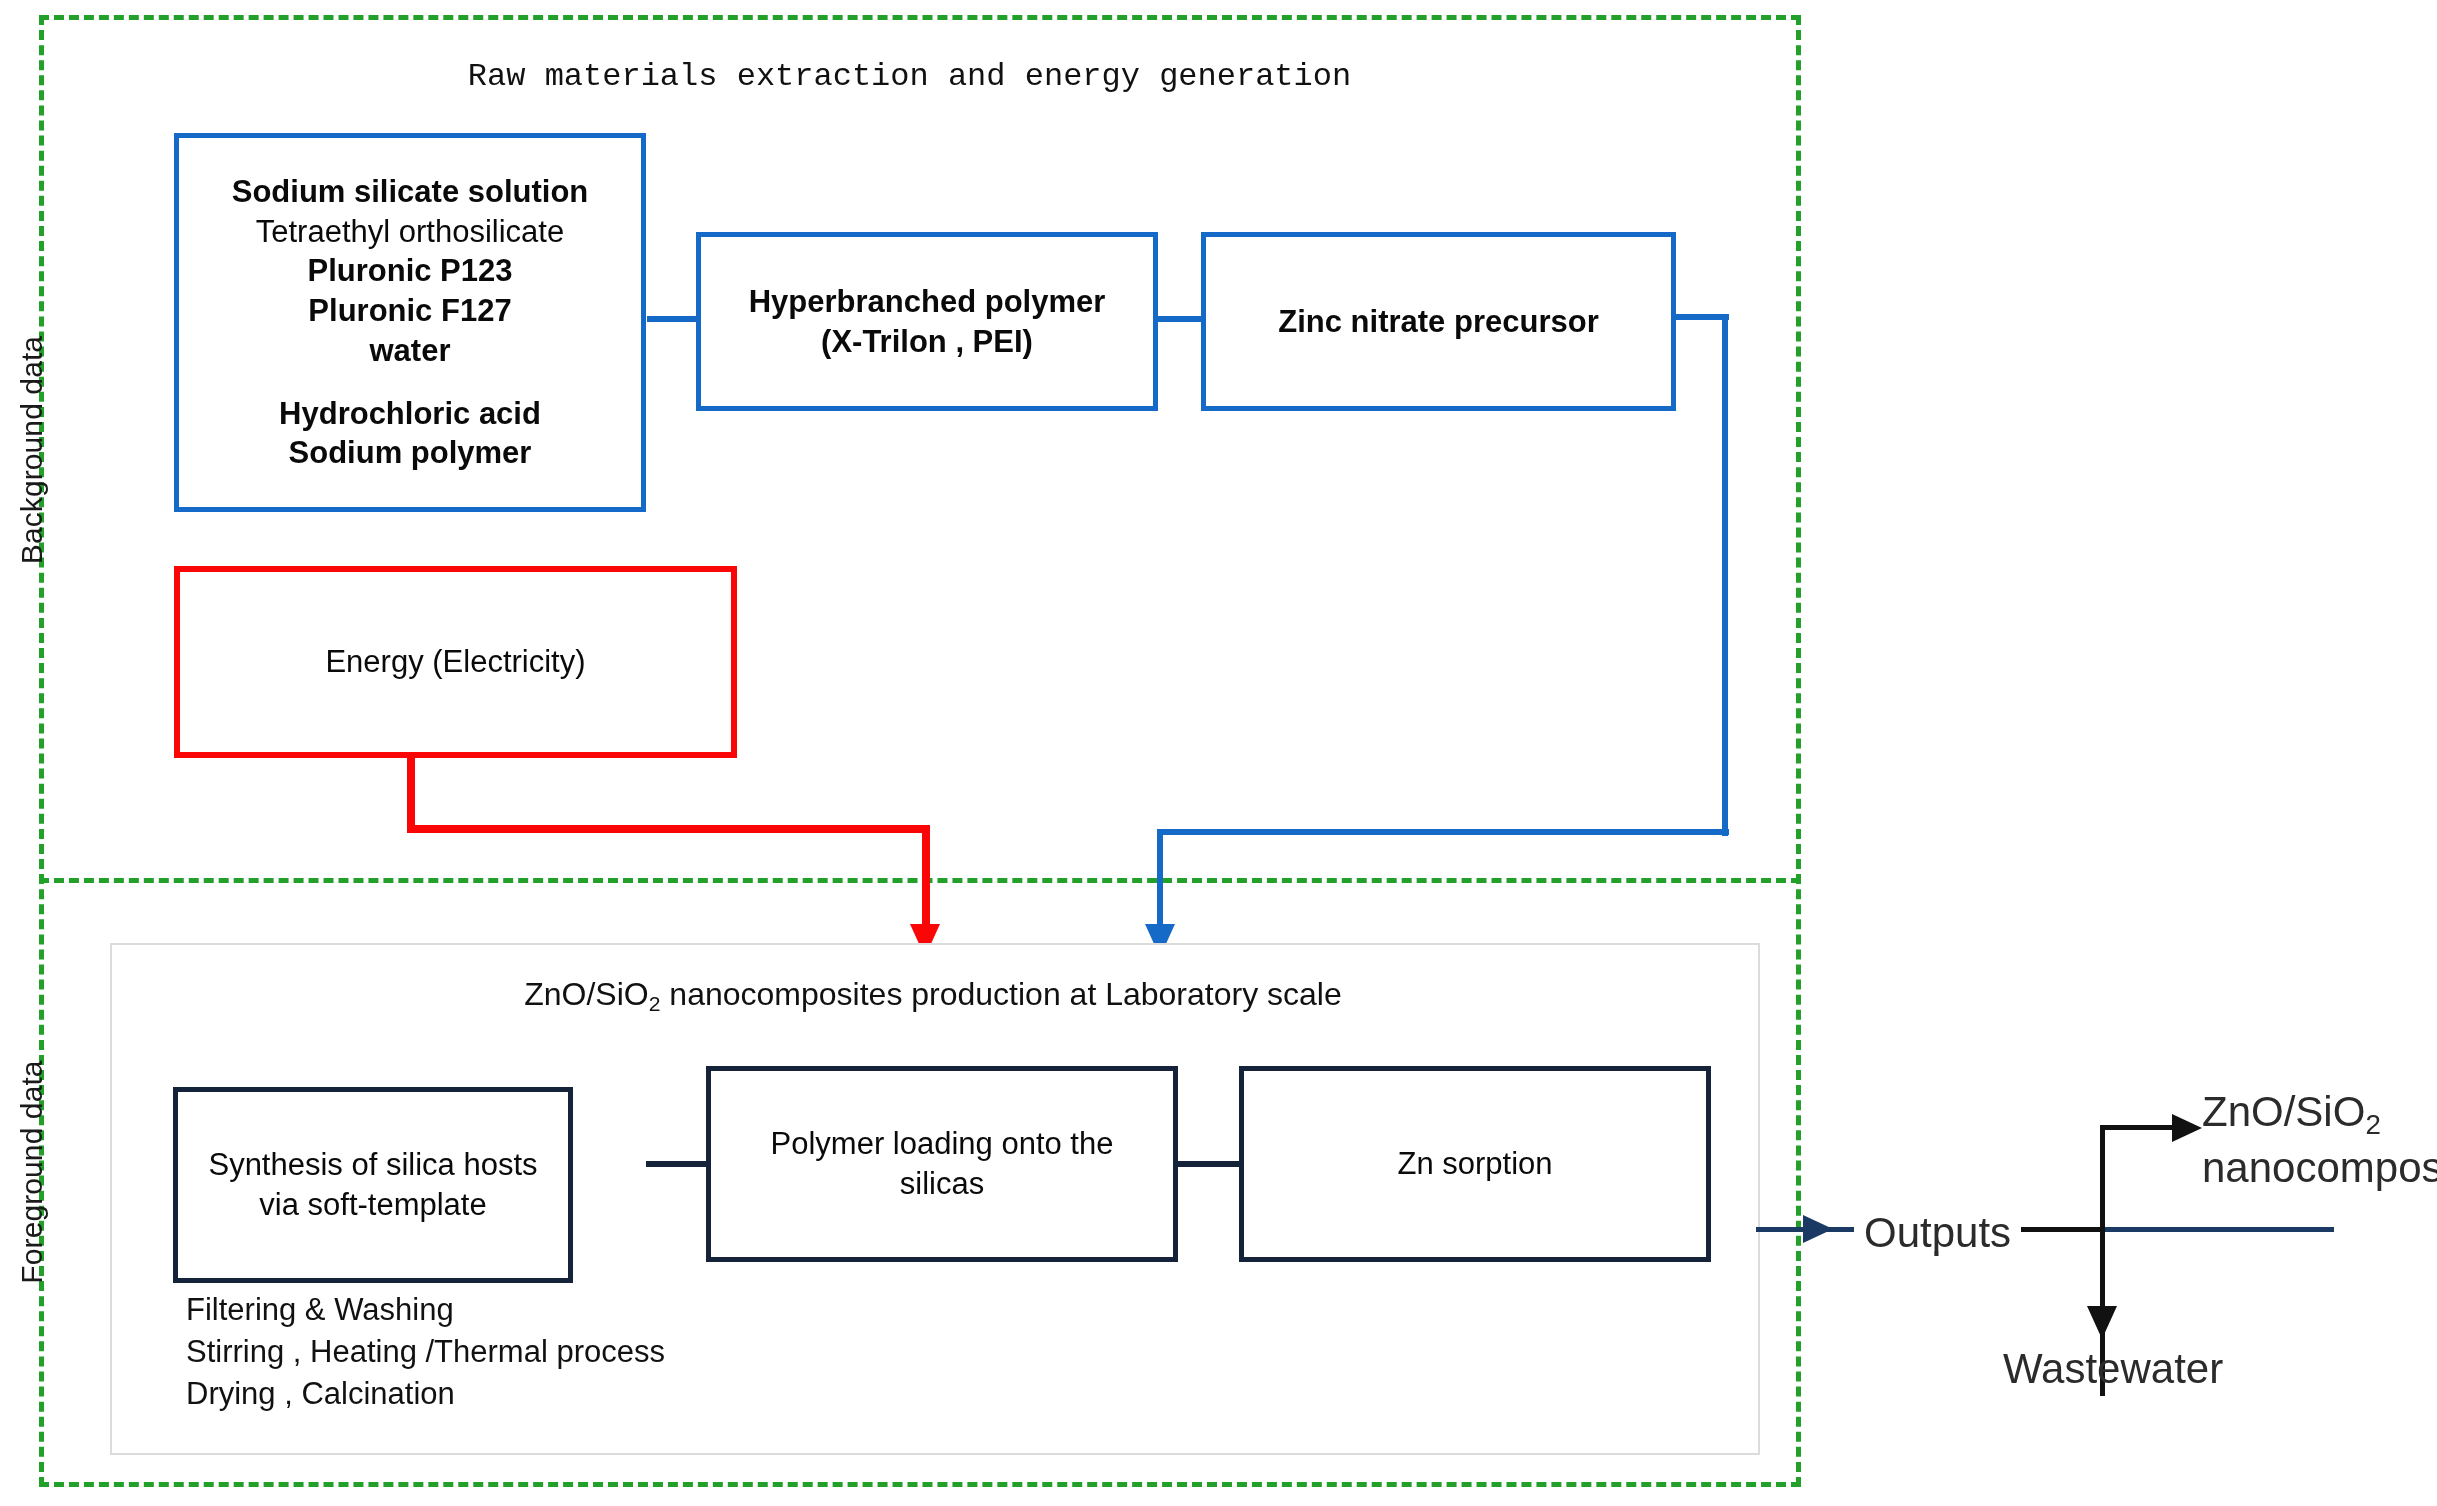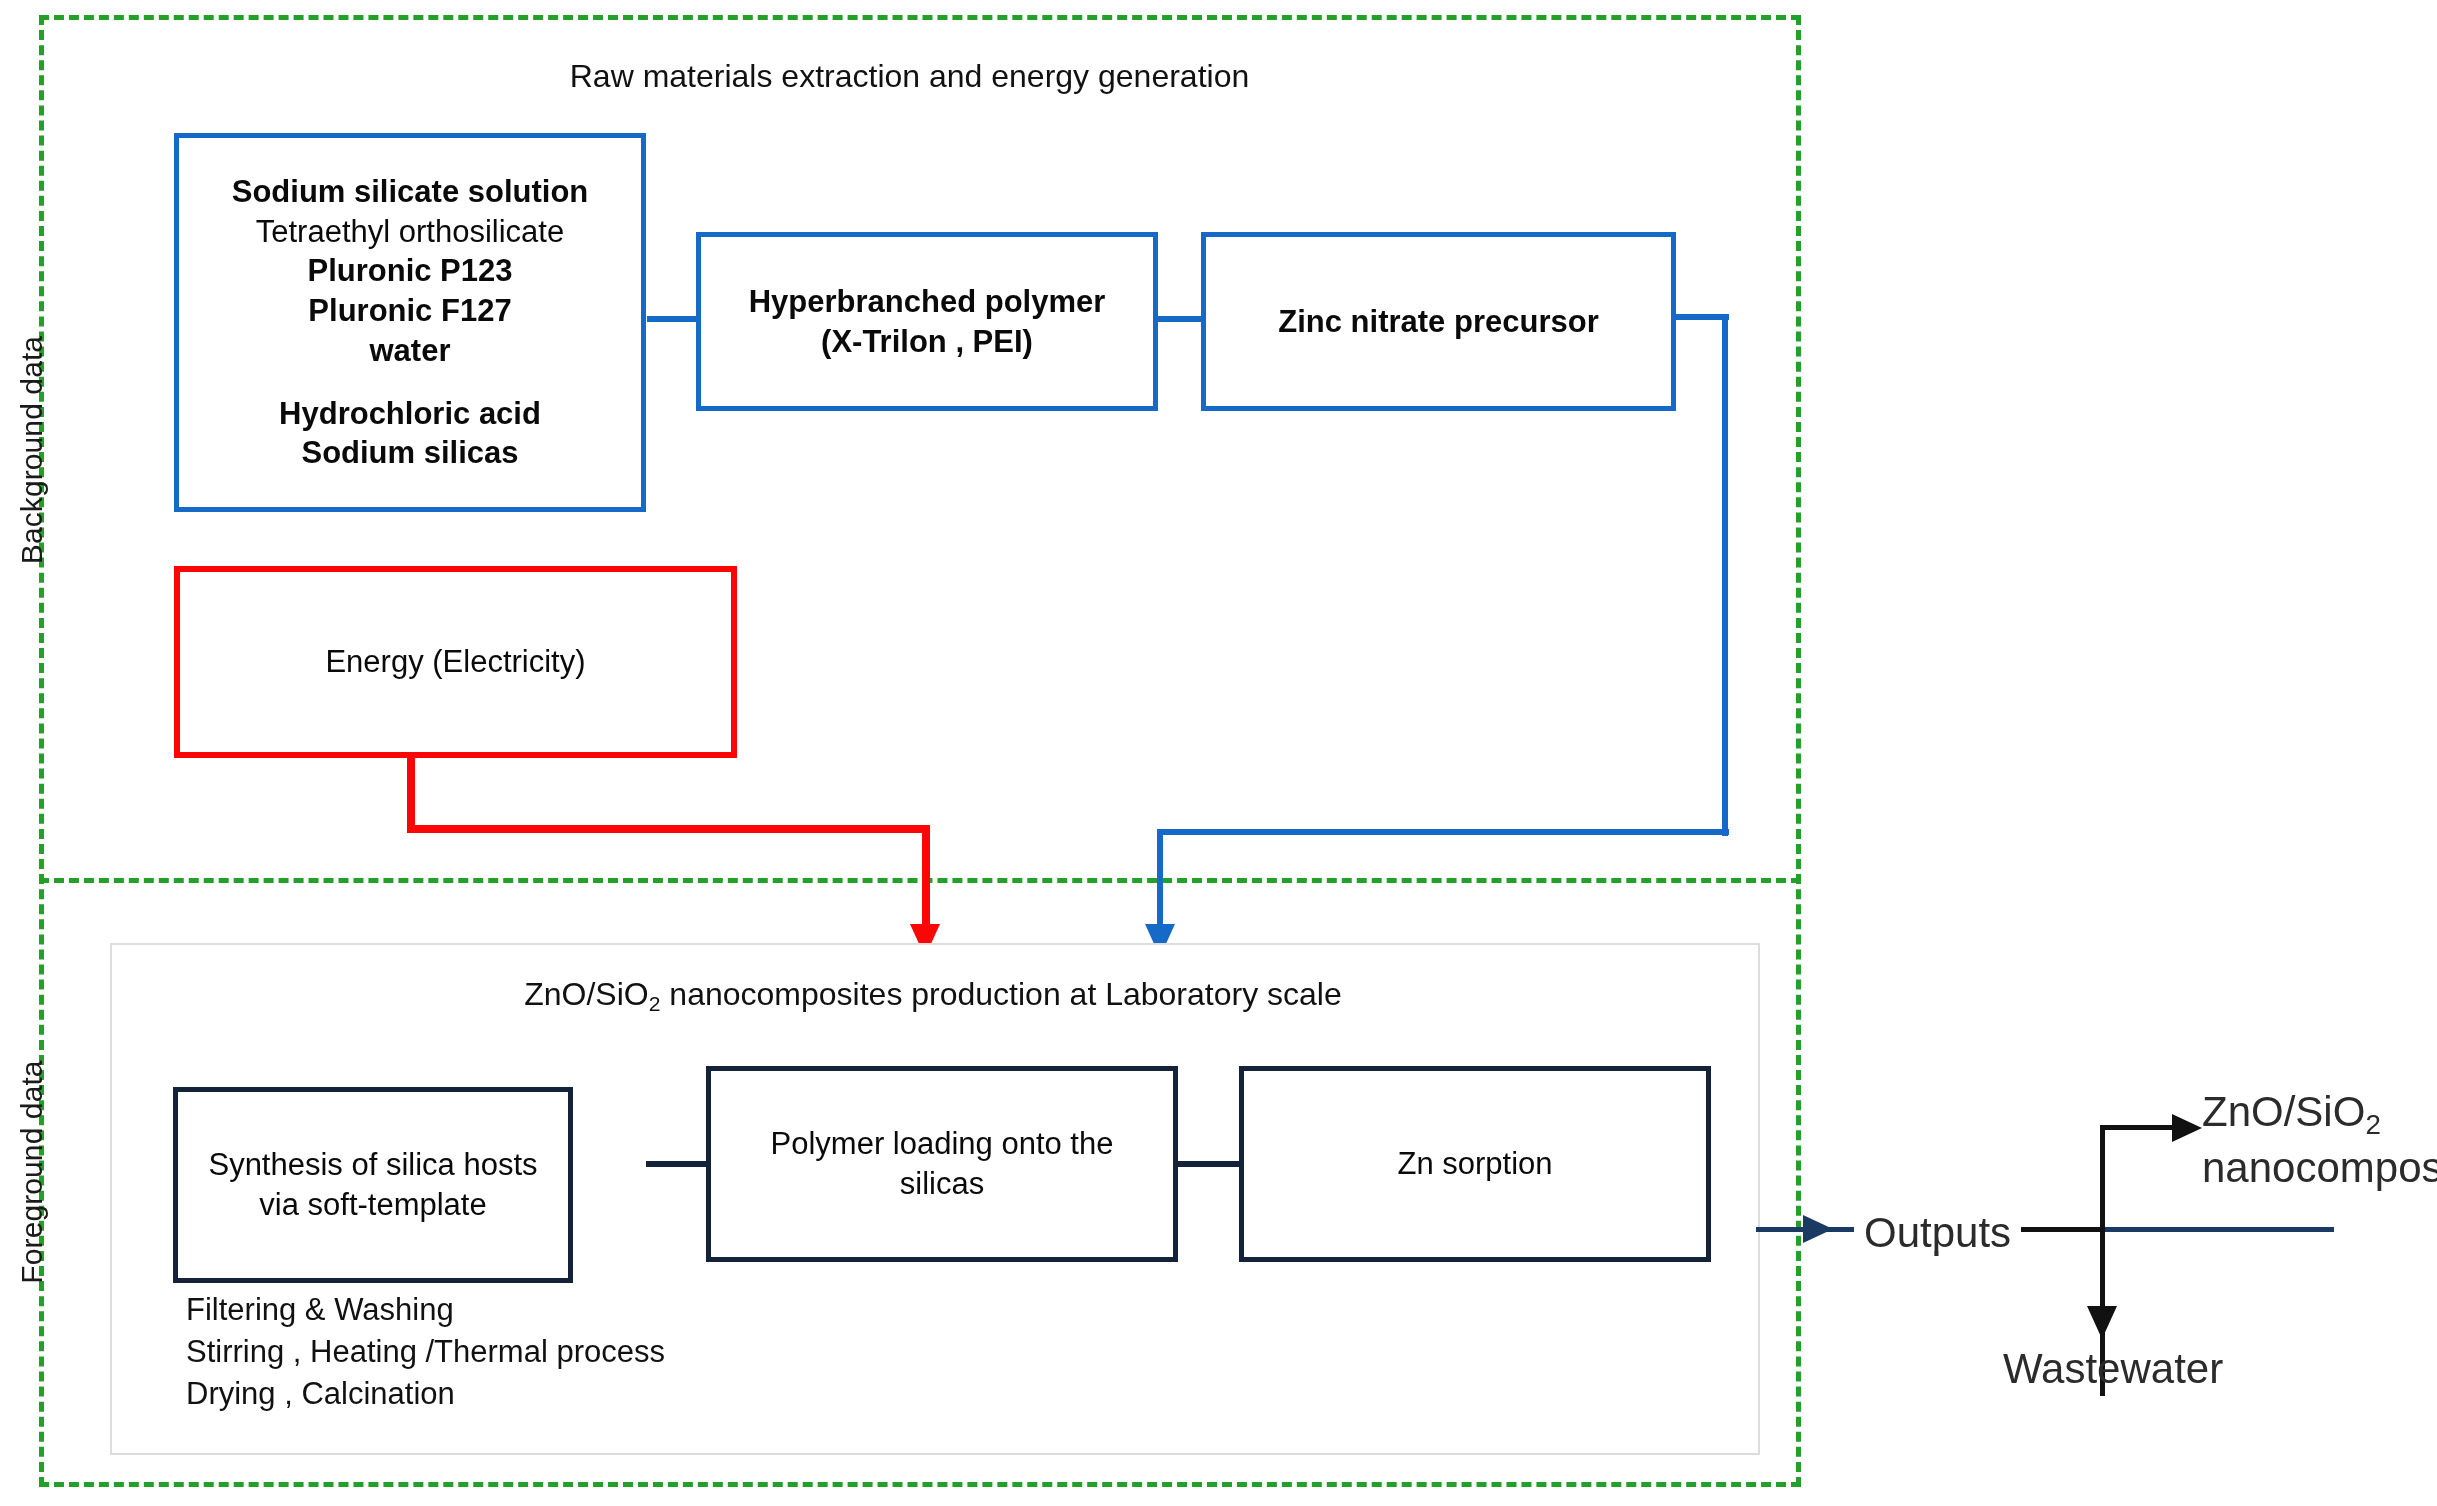--- a/index.html
+++ b/index.html
@@ -137,32 +137,32 @@
 <div id="canvas">
 
   <div class="green-boundary" style="left:39px; top:15px; width:1762px; height:1472px;"></div>
 
   <div class="green-divider" style="left:39px; top:878px; width:1762px;"></div>
 
   <div class="side-label" style="left:-191px; top:433px; width:445px;">Background data</div>
 
   <div class="side-label" style="left:-191px; top:1155px; width:445px;">Foreground data</div>
 
-  <div class="section-title" style="left:0px; top:58px; width:1819px;">Raw materials extraction and energy generation</div>
+  <div class="section-title" style="left:0px; top:58px; width:1819px;font-family:Liberation Mono, monospace;">Raw materials extraction and energy generation</div>
 
   <div class="box box-blue" style="left:174px; top:133px; width:472px; height:379px;">
     <div class="box-text">
       <span class="bold">Sodium silicate solution</span><br>
       <span>Tetraethyl orthosilicate</span><br>
       <span class="bold">Pluronic P123</span><br>
       <span class="bold">Pluronic F127</span><br>
       <span class="bold">water</span>
       <span class="blank-line"></span>
       <span class="bold">Hydrochloric acid</span><br>
-      <span class="bold">Sodium silicas</span>
+      <span class="bold">Sodium polymer</span>
     </div>
   </div>
 
   <div class="h-line" style="left:647px; top:316px; width:52px; height:6.4px;"></div>
 
   <div class="box box-blue" style="left:696px; top:232px; width:462px; height:179px;">
     <div class="box-text bold">
       <span>Hyperbranched polymer</span><br>
       <span>(X-Trilon , PEI)</span>
     </div>

